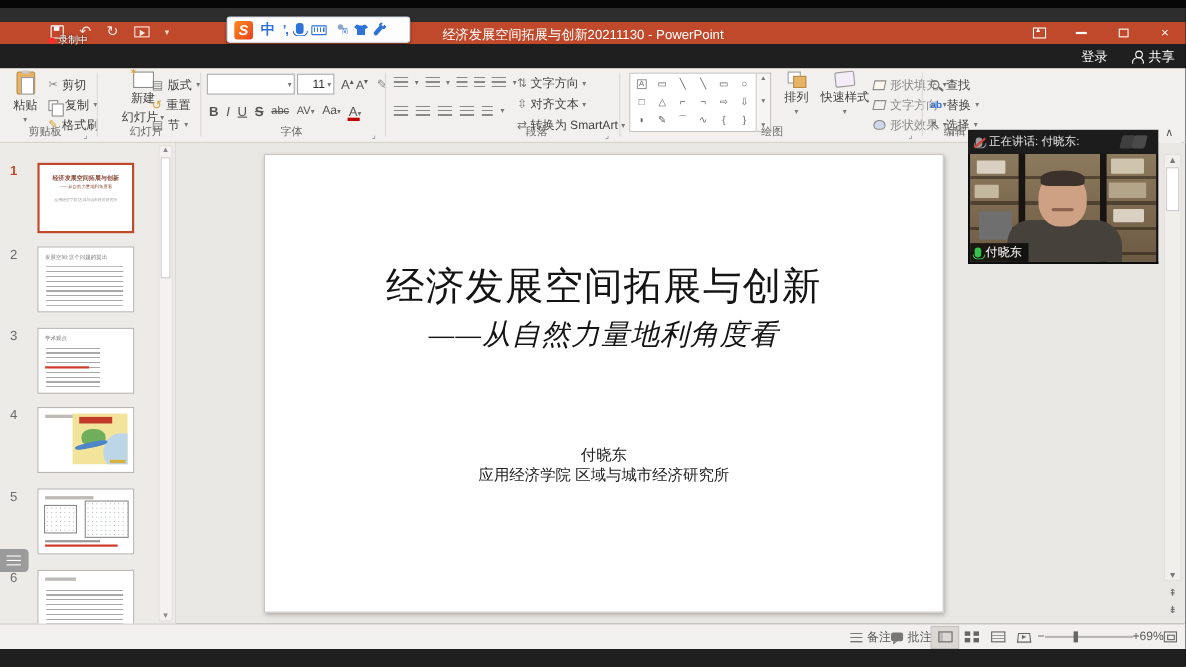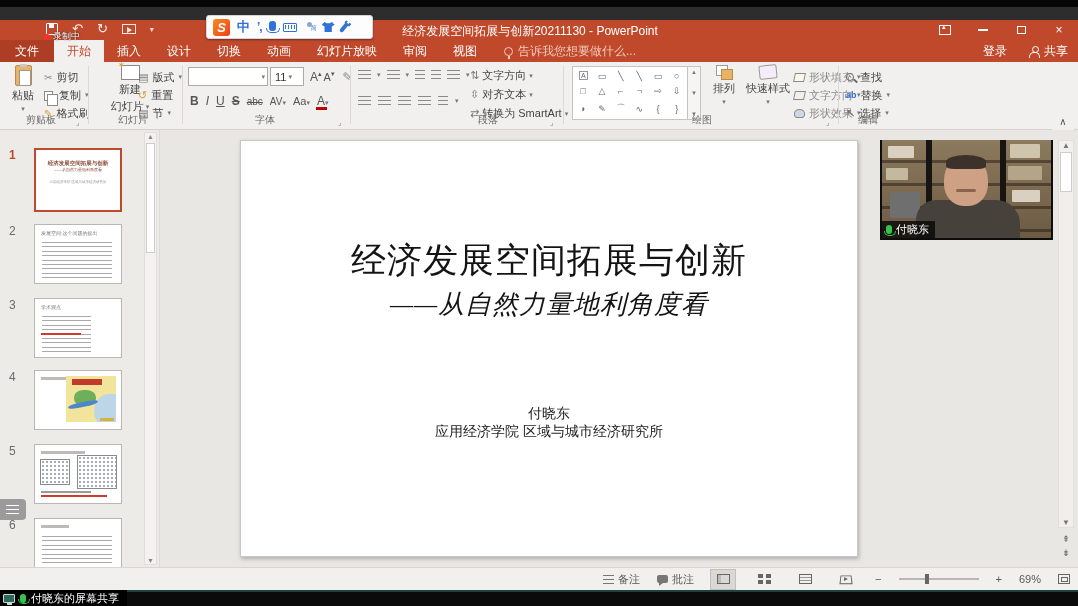--- a/index.html
+++ b/index.html
@@ -152,21 +152,21 @@
   .float-tab{position:absolute;left:0;top:499px;width:26px;height:21px;background:#9b9b9b;border-radius:0 4px 4px 0;
     display:flex;flex-direction:column;justify-content:center;gap:2.5px;padding-left:6px;z-index:60}
   .float-tab i{display:block;width:13px;height:1.6px;background:#fff}
 
   
   .statusbar{position:absolute;left:0;top:567px;width:100%;height:23px;background:#f2f0ee;border-top:1px solid #d8d5d2;
     display:flex;align-items:center;font-size:11px;color:#595959}
   .sb-left{display:flex;align-items:center;gap:18px;margin-left:10px}
   .ic-a11y{width:10px;height:12px;border:1.2px solid #777;border-radius:1px;position:relative}
   .ic-a11y:after{content:"";position:absolute;right:-3px;top:2px;width:5px;height:5px;border:1.2px solid #777;border-radius:50%;background:#f2f0ee}
-  .sb-right{position:absolute;right:8px;display:flex;align-items:center;gap:17px}
+  .sb-right{position:absolute;right:8px;display:flex;align-items:center;gap:0}
   .sb-item{display:flex;align-items:center;gap:4px}
   .ic-notes{width:11px;height:9px;background:repeating-linear-gradient(180deg,#777 0 1.2px,transparent 1.2px 4px)}
   .ic-comment{width:11px;height:8px;background:#777;border-radius:2px;position:relative}
   .ic-comment:after{content:"";position:absolute;left:2px;bottom:-3px;border-top:3.5px solid #777;border-right:4px solid transparent}
   .vbtn{width:24px;height:19px;display:flex;align-items:center;justify-content:center}
   .vbtn.on{background:#dbd8d4;outline:1px solid #c2bfbc}
   .ic-vnorm{width:13px;height:10px;border:1.2px solid #666;background:linear-gradient(90deg,#bbb 0 3px,transparent 3px)}
   .ic-vsort{width:13px;height:10px;background:
      linear-gradient(#666,#666) 0 0/5px 4px no-repeat,linear-gradient(#666,#666) 8px 0/5px 4px no-repeat,
      linear-gradient(#666,#666) 0 6px/5px 4px no-repeat,linear-gradient(#666,#666) 8px 6px/5px 4px no-repeat}
@@ -247,35 +247,20 @@
         <span class="ic-min"></span>
       </div>
     <div class="winbtn">
         <span class="ic-rest"></span>
       </div>
     <div class="winbtn">
         <span>×</span>
       </div>
   </div>
 
-  <div class="tabrow">
-    <div class="tab file">文件</div>
-    <div class="tab active">开始</div>
-    <div class="tab">插入</div>
-    <div class="tab">设计</div>
-    <div class="tab">切换</div>
-    <div class="tab">动画</div>
-    <div class="tab">幻灯片放映</div>
-    <div class="tab">审阅</div>
-    <div class="tab">视图</div>
-    <div class="tellme">
-      <span class="bulb"></span>
-      <span>告诉我您想要做什么...</span>
-    </div>
-  </div>
   <div class="tab-right">
     <span>登录</span>
     <span class="pbadge">
       <span class="ic-person"></span>
       <span>共享</span>
     </span>
   </div>
 
   <div class="ribbon">
 
@@ -327,21 +312,21 @@
           <span class="dd">▾</span>
         </div>
     </div>
     <div class="glabel" style="left:118px">幻灯片</div>
     <div class="rsep" style="left:182px"></div>
 
     <div style="position:absolute;left:188px;top:5px;display:flex;gap:2px;align-items:center">
       <div class="combo" style="width:80px">
           <span class="dd">▾</span>
         </div>
-      <div class="combo" style="width:34px;justify-content:flex-start;padding-left:4px">
+      <div class="combo" style="width:34px;justify-content:flex-end;padding-left:4px">
           <span>11</span>
           <span class="dd">▾</span>
         </div>
       <span style="font-size:12px;color:#555;margin-left:4px"><span>A</span><sup style="font-size:7px">▴</sup></span>
       <span style="font-size:11px;color:#555"><span>A</span><sup style="font-size:7px">▾</sup></span>
       <span style="font-size:12px;color:#888;margin-left:6px">✎</span>
     </div>
     <div class="fletters" style="position:absolute;left:190px;top:32px">
       <b>B</b>
       <i>I</i>
@@ -581,28 +566,29 @@
       <span>−</span>
       <span class="zslider">
           <span class="zthumb"></span>
         </span>
       <span>+</span>
       <span>69%</span>
       <span class="ic-fit"></span>
     </div>
   </div>
 
-  <div class="bottombar">
-    <div class="share-pill">
-      <span class="ic-mon"></span>
-      <span class="mic-g"></span>
-      <span>付晓东的屏幕共享</span>
-    </div>
-  </div>
-
+
+  <div class="speakbar">
+    <span class="mic-mute"></span>
+    <span>正在讲话: 付晓东:</span>
+    <span class="meet-logo">
+        <i></i>
+        <i></i>
+      </span>
+  </div>
   <div class="video">
     <div class="shelves"></div>
     <div class="pole" style="left:44px"></div>
     <div class="pole" style="left:118px"></div>
     <span class="book" style="left:6px;top:6px;width:26px;height:12px;background:#d9d0c1"></span>
     <span class="book" style="left:128px;top:4px;width:30px;height:14px;background:#cfc4ae"></span>
     <span class="book" style="left:126px;top:26px;width:34px;height:14px;background:#b4a488"></span>
     <span class="book" style="left:4px;top:28px;width:22px;height:12px;background:#c4b89f"></span>
     <span class="book" style="left:130px;top:50px;width:28px;height:12px;background:#d9d0c1"></span>
     <span class="book" style="left:8px;top:52px;width:30px;height:26px;background:#6f6f6f"></span>

